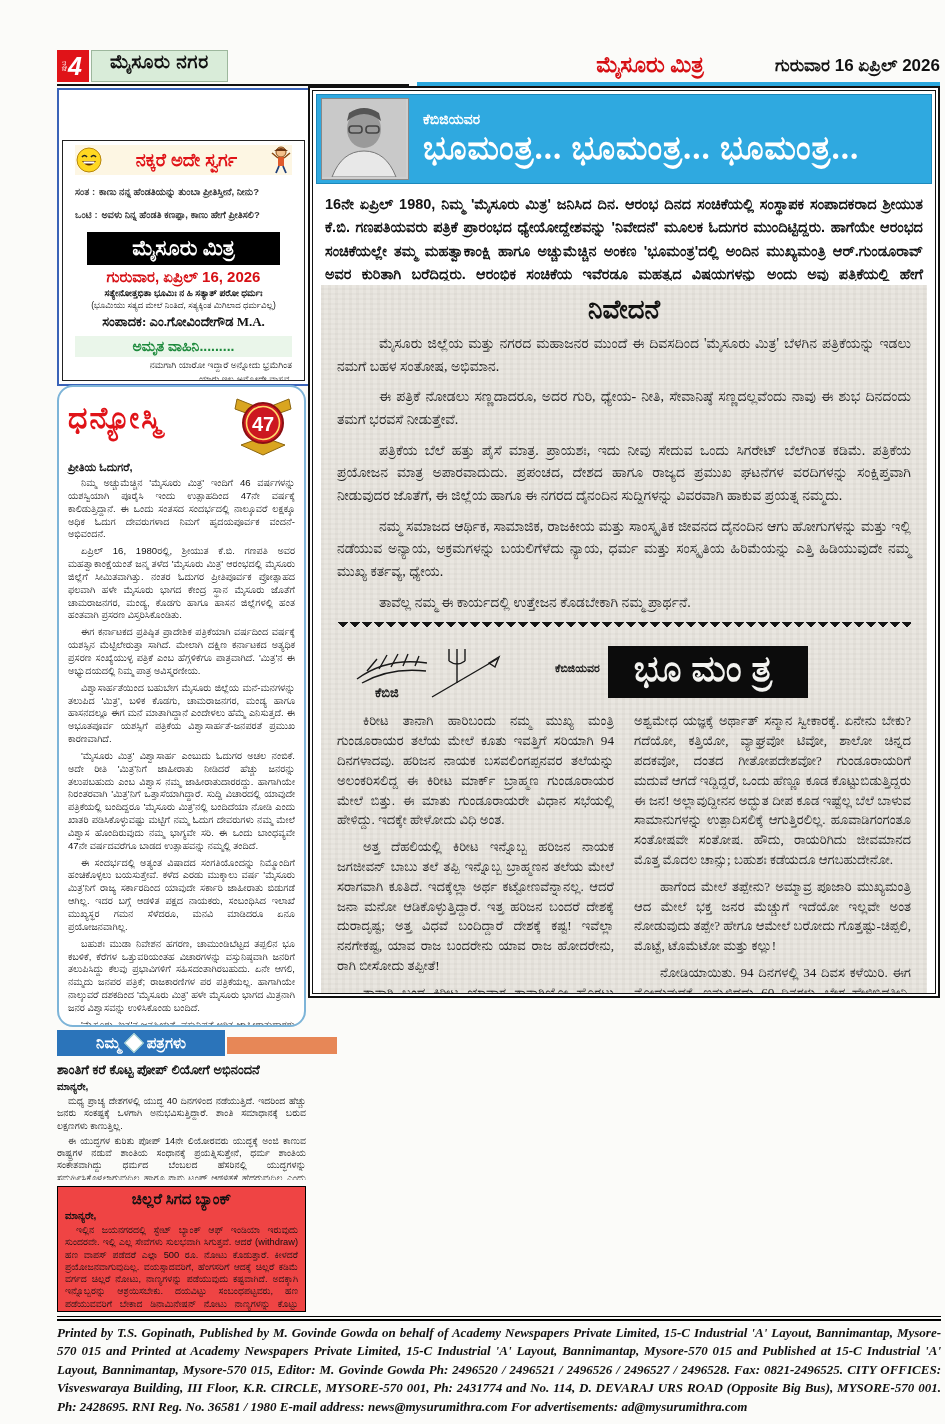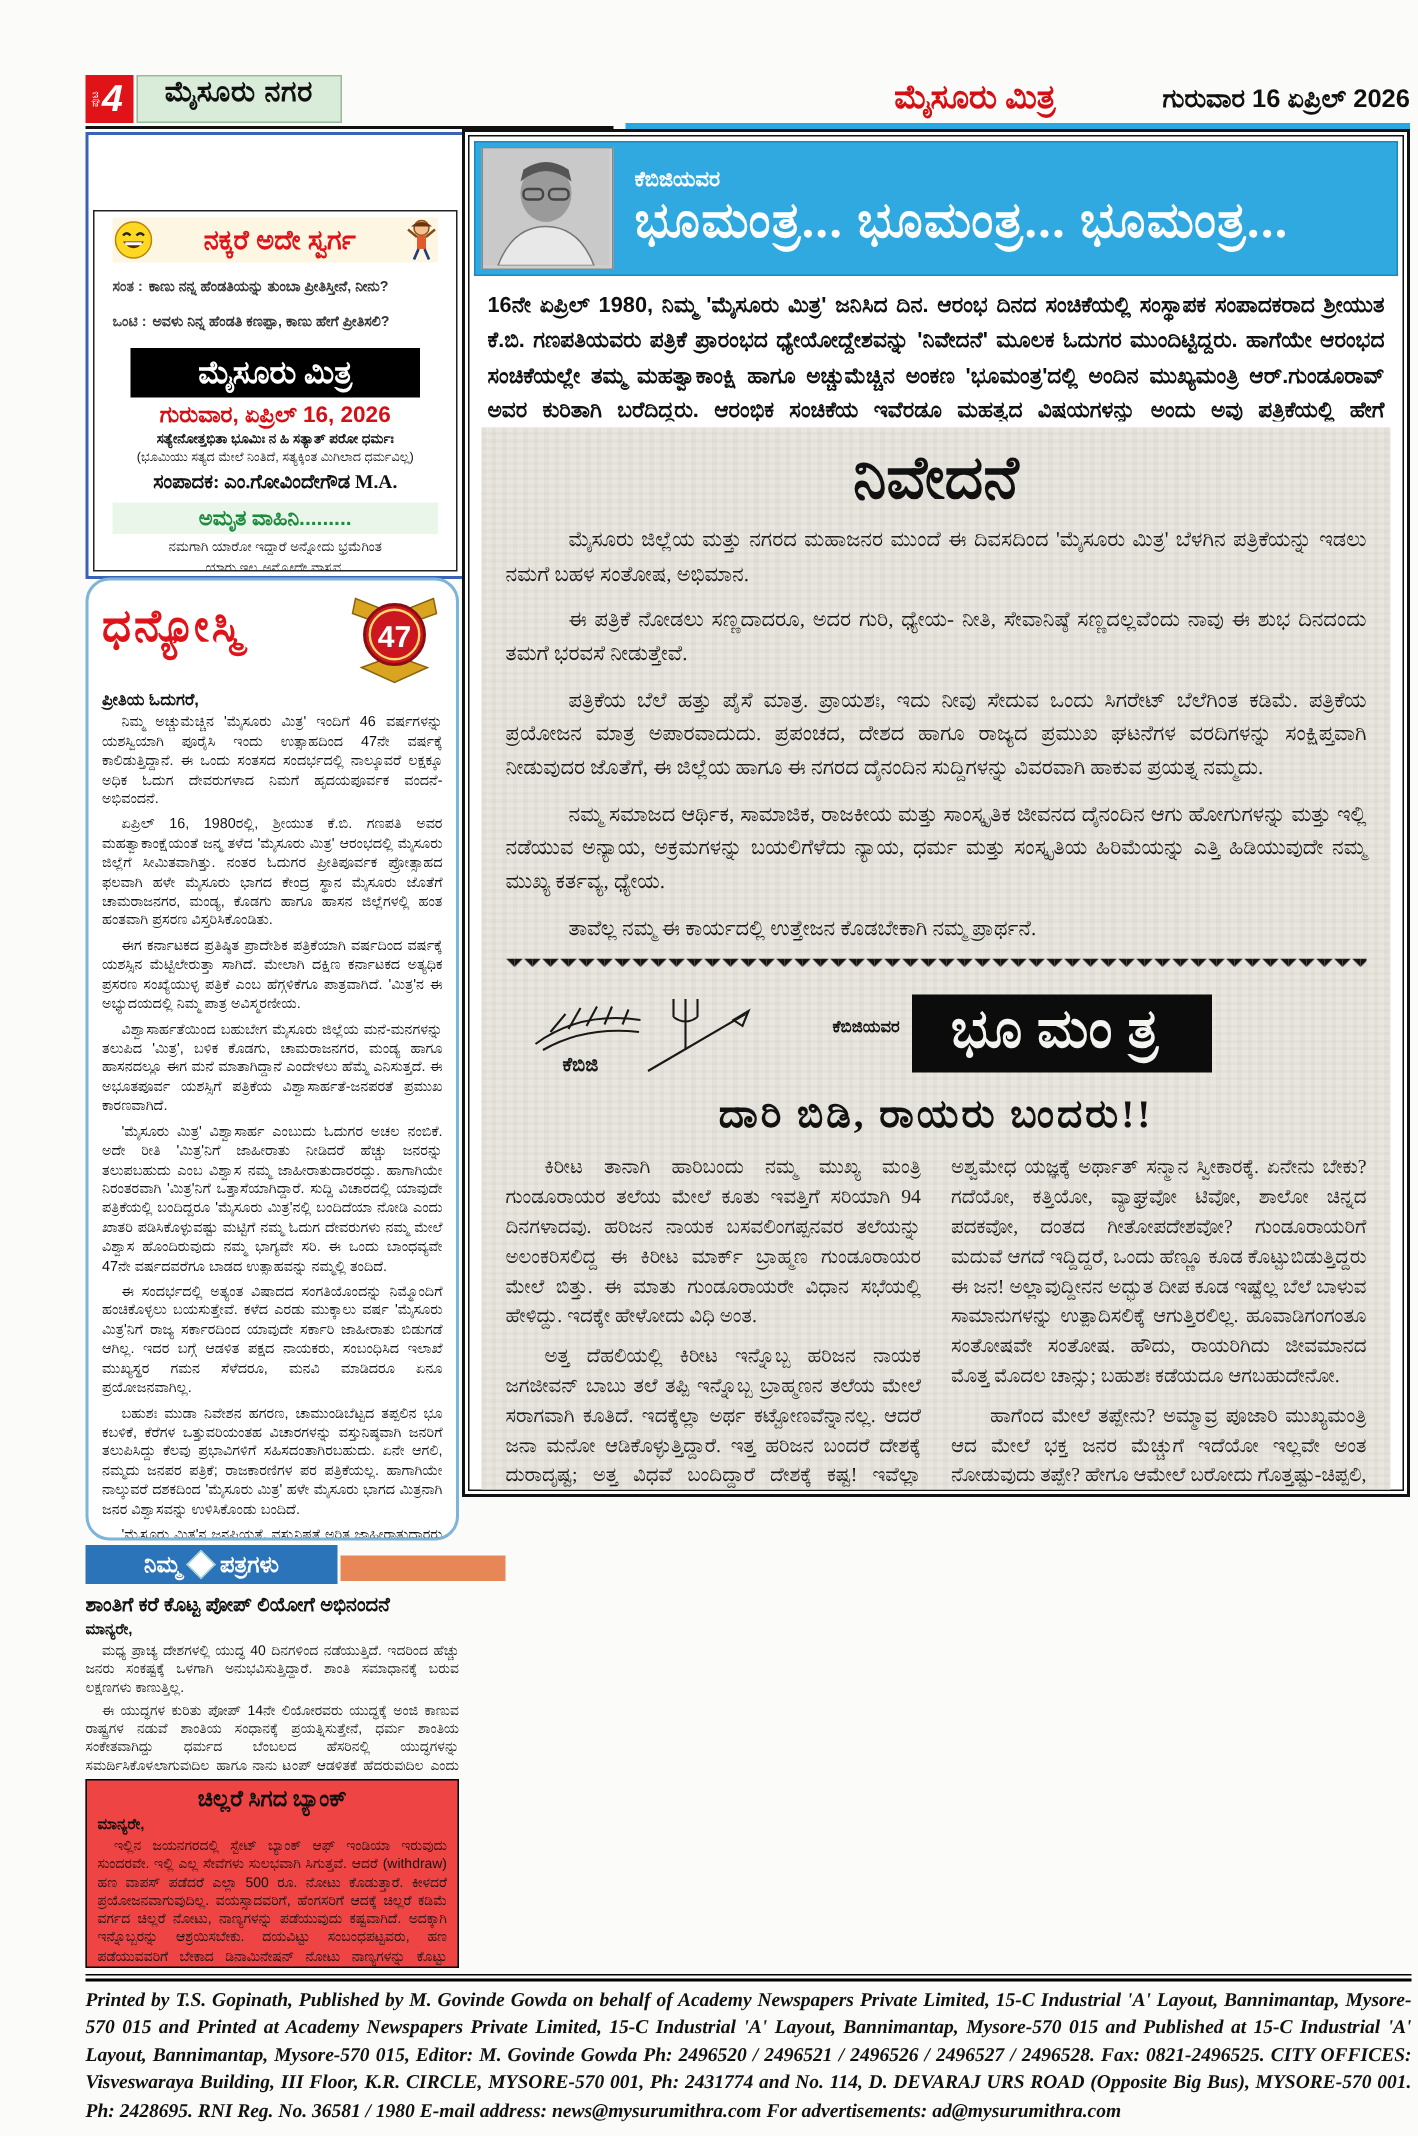--- a/index.html
+++ b/index.html
@@ -22,21 +22,21 @@
   .joke-head{display:flex;align-items:center;justify-content:space-between;background:#fdf6e3;}
   .joke-title{color:#e01318;font-weight:bold;font-size:18px;white-space:nowrap;}
   .joke-lines{margin-top:3px;font-size:9.5px;font-weight:bold;color:#333;line-height:1.5;}
   .joke-lines .sp{color:#444;margin-right:4px;}
   .mini-mast{background:#000;color:#fff;text-align:center;font-family:"Liberation Serif",serif;font-weight:bold;font-size:21px;margin:5px 12px 3px;padding:4px 0;}
   .mini-date{color:#d60f14;text-align:center;font-weight:bold;font-size:15px;margin:2px 0;}
   .motto{text-align:center;font-size:9px;font-weight:bold;margin-top:2px;}
   .motto2{text-align:center;font-size:8.5px;margin-top:1px;}
   .editorline{text-align:center;font-size:13px;font-weight:bold;margin-top:3px;font-family:"Liberation Serif",serif;}
   .amrutha{background:#eaf6ea;text-align:center;color:#1d8a3c;font-weight:bold;font-size:14px;margin-top:6px;padding:2px 0;}
-  .amq{text-align:center;font-size:9px;margin-top:2px;line-height:1.5;}
+  .amq{text-align:right;font-size:9px;margin-top:2px;line-height:1.5;}
   .amr-divider{border-top:2px solid #8a5a2b;margin:4px 28px;}
   .veda-row{display:flex;align-items:center;justify-content:center;gap:5px;margin-top:2px;}
   .veda-left{color:#1d8a3c;font-weight:bold;font-size:12px;line-height:1.5;text-align:left;}
   .brace{font-size:26px;font-weight:bold;color:#333;}
   .veda-right{font-size:9.5px;font-weight:bold;line-height:1.6;text-align:left;}
   
   .dbox{left:57px;top:385px;width:249px;height:642px;border:2.5px solid #7db4d8;border-radius:16px;background:#fff;padding:6px 9px;box-sizing:border-box;overflow:hidden;}
   .dhead{display:flex;justify-content:space-between;align-items:flex-start;}
   .dtitle{color:#e01318;font-weight:bold;font-size:30px;font-family:"Liberation Serif",serif;letter-spacing:2px;margin-top:8px;}
   .dsal{font-weight:bold;font-size:11px;margin:2px 0 3px;}
@@ -56,21 +56,21 @@
   .rbox{left:308px;top:86px;width:632px;height:912px;border:2px solid #111;background:#fff;box-sizing:border-box;}
   .rbox .rinner{position:absolute;inset:2px;border:1px solid #111;overflow:hidden;}
   .banner{margin:3px;height:88px;background:#2fa9e0;display:flex;align-items:center;border:1px solid #1c88bb;}
   .photo{width:86px;height:80px;margin-left:4px;background:#cfcfcf;border:1px solid #888;flex:none;}
   .banner-text{margin-left:14px;color:#fff;}
   .kicker{font-size:14px;font-weight:bold;margin-bottom:2px;}
   .bheadline{font-size:33px;font-weight:bold;font-family:"Liberation Serif",serif;letter-spacing:1px;}
   .intro{padding:6px 12px 4px;font-size:14.5px;font-weight:600;line-height:1.62;text-align:justify;height:84px;overflow:hidden;}
   .intro::first-line{}
   .scan{margin:4px 8px 6px;background:#e9e6e0;background-image:repeating-linear-gradient(0deg,rgba(0,0,0,.025) 0 2px,transparent 2px 5px),repeating-linear-gradient(90deg,rgba(120,110,95,.05) 0 3px,transparent 3px 7px);height:1020px;padding:8px 16px;box-sizing:border-box;overflow:hidden;font-family:"Liberation Serif",serif;}
-  .niv-title{text-align:center;font-size:40px;font-weight:bold;margin:2px 0 8px;}
+  .niv-title{text-align:center;font-size:26px;font-weight:bold;margin:2px 0 8px;}
   .scan p.np{font-size:14px;line-height:1.62;text-align:justify;text-indent:42px;margin:0 0 8px;color:#181818;}
   .zigzag{height:11px;margin:6px 0 8px;background:linear-gradient(135deg,#151515 25%,transparent 25%) -6px 0,linear-gradient(225deg,#151515 25%,transparent 25%) -6px 0;background-size:12px 12px;background-repeat:repeat-x;}
   .logo-row{display:flex;align-items:center;gap:8px;margin:2px 0 8px;}
   .logo-caption{font-size:11px;font-weight:bold;margin-top:-8px;}
   .bm-black{background:#0c0c0c;color:#f3f3f0;font-weight:bold;font-size:36px;letter-spacing:10px;padding:2px 26px 8px;font-family:"Liberation Serif",serif;}
   .scan-headline{text-align:center;font-size:26px;font-weight:bold;letter-spacing:2px;margin:4px 0 10px;}
   .scan-cols{column-count:2;column-gap:20px;height:470px;overflow:hidden;}
   .scan-cols p{font-size:13.2px;line-height:1.5;text-align:justify;text-indent:26px;margin:0 0 7px;color:#1b1b1b;}
   
   .foot-rule{left:57px;top:1316px;width:884px;height:5px;border-top:1px solid #000;border-bottom:2.5px solid #000;box-sizing:border-box;}
@@ -241,21 +241,20 @@
                 <path d="M30 30 l10 -12 M42 28 l8 -14 M54 26 l7 -13 M66 25 l5 -12 M78 25 l4 -10"></path>
               <path d="M120 8 v34 M112 8 v12 M128 8 v12 M112 20 q8 6 16 0"></path>
               <path d="M95 56 L160 18 M152 22 l10 -6 l-4 10 z"></path>
             </g>
             <text x="38" y="56" font-size="13" font-weight="bold" fill="#181818" font-family="Liberation Serif, serif">ಕೆಬಿಜಿ</text>
           </svg>
         </div>
         <div class="logo-caption">ಕೆಬಿಜಿಯವರ</div>
         <div class="bm-black">ಭೂಮಂತ್ರ</div>
       </div>
-      <div class="scan-headline">ದಾರಿ ಬಿಡಿ, ರಾಯರು ಬಂದರು!!</div>
       <div class="scan-cols">
           <p>ಕಿರೀಟ ತಾನಾಗಿ ಹಾರಿಬಂದು ನಮ್ಮ ಮುಖ್ಯ ಮಂತ್ರಿ ಗುಂಡೂರಾಯರ ತಲೆಯ ಮೇಲೆ ಕೂತು ಇವತ್ತಿಗೆ ಸರಿಯಾಗಿ 94 ದಿನಗಳಾದವು. ಹರಿಜನ ನಾಯಕ ಬಸವಲಿಂಗಪ್ಪನವರ ತಲೆಯನ್ನು ಅಲಂಕರಿಸಲಿದ್ದ ಈ ಕಿರೀಟ ಮಾರ್ಕ್ ಬ್ರಾಹ್ಮಣ ಗುಂಡೂರಾಯರ ಮೇಲೆ ಬಿತ್ತು. ಈ ಮಾತು ಗುಂಡೂರಾಯರೇ ವಿಧಾನ ಸಭೆಯಲ್ಲಿ ಹೇಳಿದ್ದು. ಇದಕ್ಕೇ ಹೇಳೋದು ವಿಧಿ ಅಂತ.</p>
           <p>ಅತ್ತ ದೆಹಲಿಯಲ್ಲಿ ಕಿರೀಟ ಇನ್ನೊಬ್ಬ ಹರಿಜನ ನಾಯಕ ಜಗಜೀವನ್ ಬಾಬು ತಲೆ ತಪ್ಪಿ ಇನ್ನೊಬ್ಬ ಬ್ರಾಹ್ಮಣನ ತಲೆಯ ಮೇಲೆ ಸರಾಗವಾಗಿ ಕೂತಿದೆ. ಇದಕ್ಕೆಲ್ಲಾ ಅರ್ಥ ಕಟ್ಟೋಣವೆನ್ನಾನಲ್ಲ. ಆದರೆ ಜನಾ ಮನೋ ಆಡಿಕೊಳ್ಳುತ್ತಿದ್ದಾರೆ. ಇತ್ತ ಹರಿಜನ ಬಂದರೆ ದೇಶಕ್ಕೆ ದುರಾದೃಷ್ಟ; ಅತ್ತ ವಿಧವೆ ಬಂದಿದ್ದಾರೆ ದೇಶಕ್ಕೆ ಕಷ್ಟ! ಇವೆಲ್ಲಾ ನನಗೇಕಷ್ಟ, ಯಾವ ರಾಜ ಬಂದರೇನು ಯಾವ ರಾಜ ಹೋದರೇನು, ರಾಗಿ ಬೀಸೋದು ತಪ್ಪೀತೆ!</p>
           <p>ತಾನಾಗಿ ಬಂದ ಕಿರೀಟ ಯಾವಾಗ ತಾನಾಗಿಯೋ ಹೊರಟು ಹೋಗುತ್ತೋ ಏನು ಸಂಕೋಚವೋ, ಹೆದರಿಕೆಯೋ ಭ್ರಮೆಯೋ ಗುಂಡೂರಾಯರು ಹೊರಟರು ರಾಜ್ಯದಾದ್ಯಂತ, 20ನೇ ಶತಮಾನದ ಅಶ್ವಮೇಧ ಯಜ್ಞಕ್ಕೆ ಅರ್ಥಾತ್ ಸನ್ಮಾನ ಸ್ವೀಕಾರಕ್ಕೆ. ಏನೇನು ಬೇಕು? ಗದೆಯೋ, ಕತ್ತಿಯೋ, ವ್ಯಾಘ್ರವೋ ಟಿವೋ, ಶಾಲೋ ಚಿನ್ನದ ಪದಕವೋ, ದಂತದ ಗೀತೋಪದೇಶವೋ? ಗುಂಡೂರಾಯರಿಗೆ ಮದುವೆ ಆಗದೆ ಇದ್ದಿದ್ದರೆ, ಒಂದು ಹೆಣ್ಣೂ ಕೂಡ ಕೊಟ್ಟುಬಿಡುತ್ತಿದ್ದರು ಈ ಜನ! ಅಲ್ಲಾವುದ್ದೀನನ ಅದ್ಭುತ ದೀಪ ಕೂಡ ಇಷ್ಟೆಲ್ಲ ಬೆಲೆ ಬಾಳುವ ಸಾಮಾನುಗಳನ್ನು ಉತ್ಪಾದಿಸಲಿಕ್ಕೆ ಆಗುತ್ತಿರಲಿಲ್ಲ. ಹೂವಾಡಿಗಂಗಂತೂ ಸಂತೋಷವೇ ಸಂತೋಷ. ಹೌದು, ರಾಯರಿಗಿದು ಜೀವಮಾನದ ಮೊತ್ತ ಮೊದಲ ಚಾನ್ಸು; ಬಹುಶಃ ಕಡೆಯದೂ ಆಗಬಹುದೇನೋ.</p>
           <p>ಹಾಗೆಂದ ಮೇಲೆ ತಪ್ಪೇನು? ಅಮ್ಮಾವ್ರ ಪೂಜಾರಿ ಮುಖ್ಯಮಂತ್ರಿ ಆದ ಮೇಲೆ ಭಕ್ತ ಜನರ ಮೆಚ್ಚುಗೆ ಇದೆಯೋ ಇಲ್ಲವೇ ಅಂತ ನೋಡುವುದು ತಪ್ಪೇ? ಹೇಗೂ ಆಮೇಲೆ ಬರೋದು ಗೊತ್ತಷ್ಟು-ಚಿಪ್ಪಲಿ, ಮೊಟ್ಟೆ, ಟೊಮೆಟೋ ಮತ್ತು ಕಲ್ಲು!</p>
           <p>ನೋಡಿಯಾಯಿತು. 94 ದಿನಗಳಲ್ಲಿ 34 ದಿವಸ ಕಳೆಯಿರಿ. ಈಗ ನೋಡುವುದಕ್ಕೆ, ಇನ್ನುಳಿದದ್ದು 60 ದಿನಗಳು. ಬೇಗ ಹೇಳಿಬಿಡತೀನಿ. ಇವರೇನು ಮಾಡಿದರು ಅಂತ ಹೇಳಿದರೆ ಆಗೋಲ್ಲ. ಏಕೆಂದರೆ ಅವರು ಬರೆದದ್ದು, ಮಾಡಿದ್ದಕ್ಕಿಂತ ಹೆಚ್ಚಿತ, ನಾಳೆ ಹೇಳಬಿಡ್ತೀನಿ.</p>
         </div>
     </div>
   </div>
 </div>

